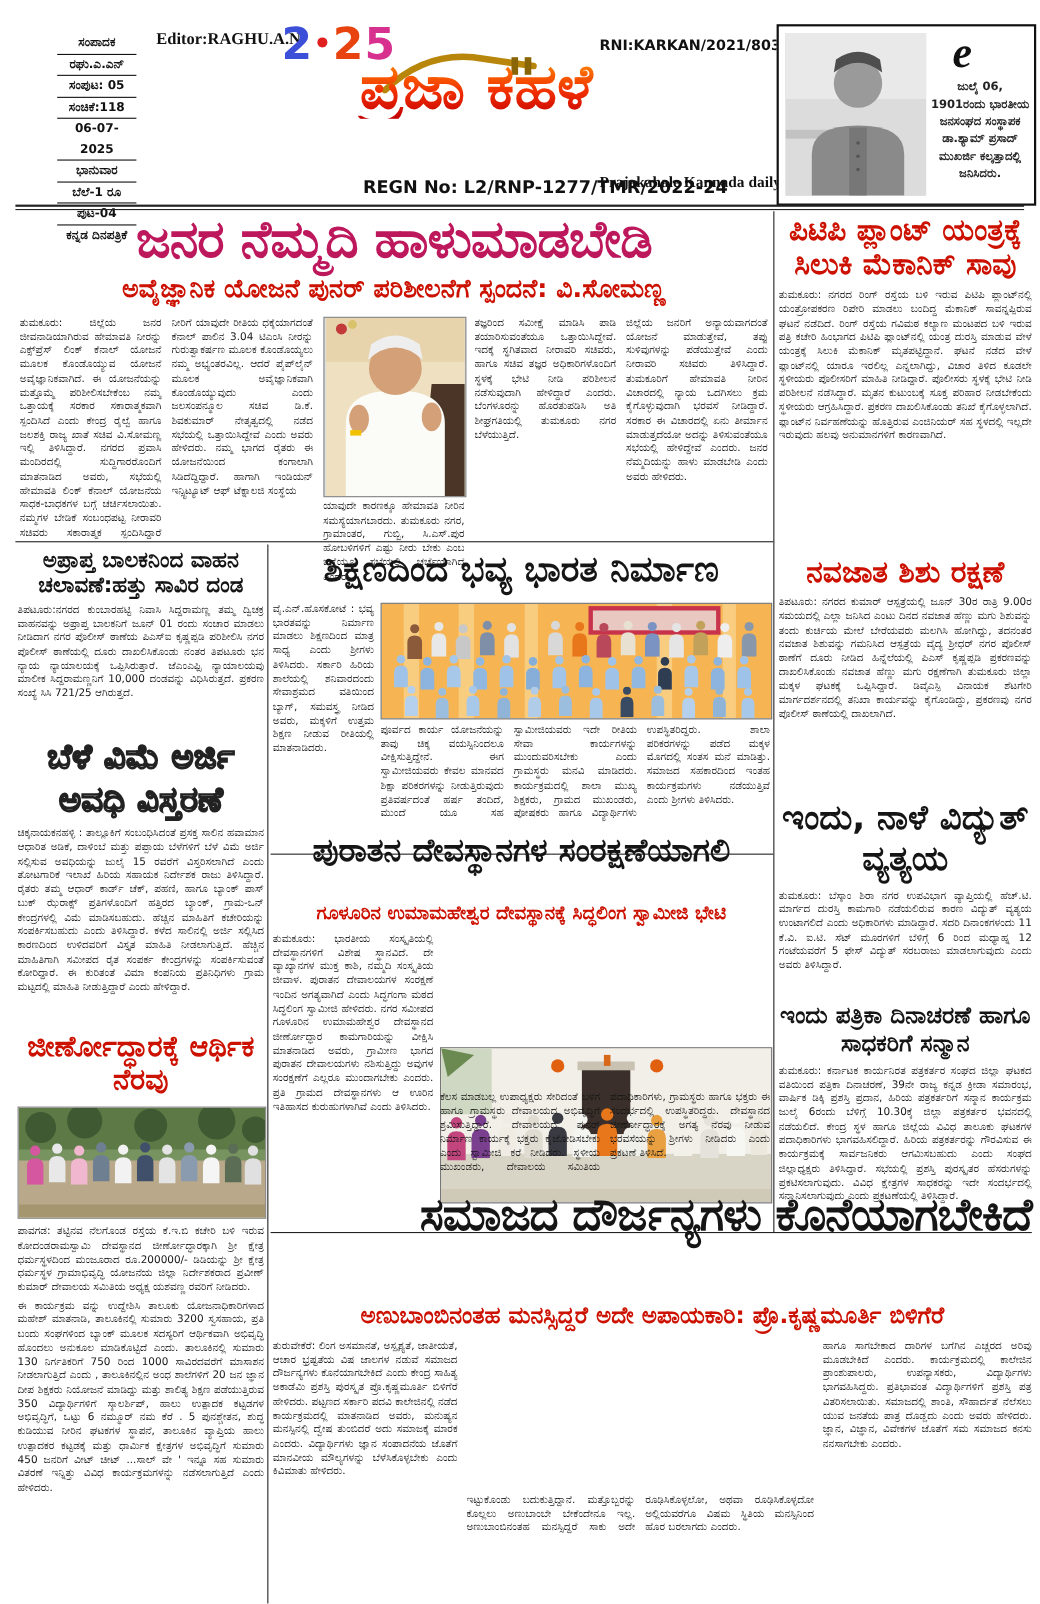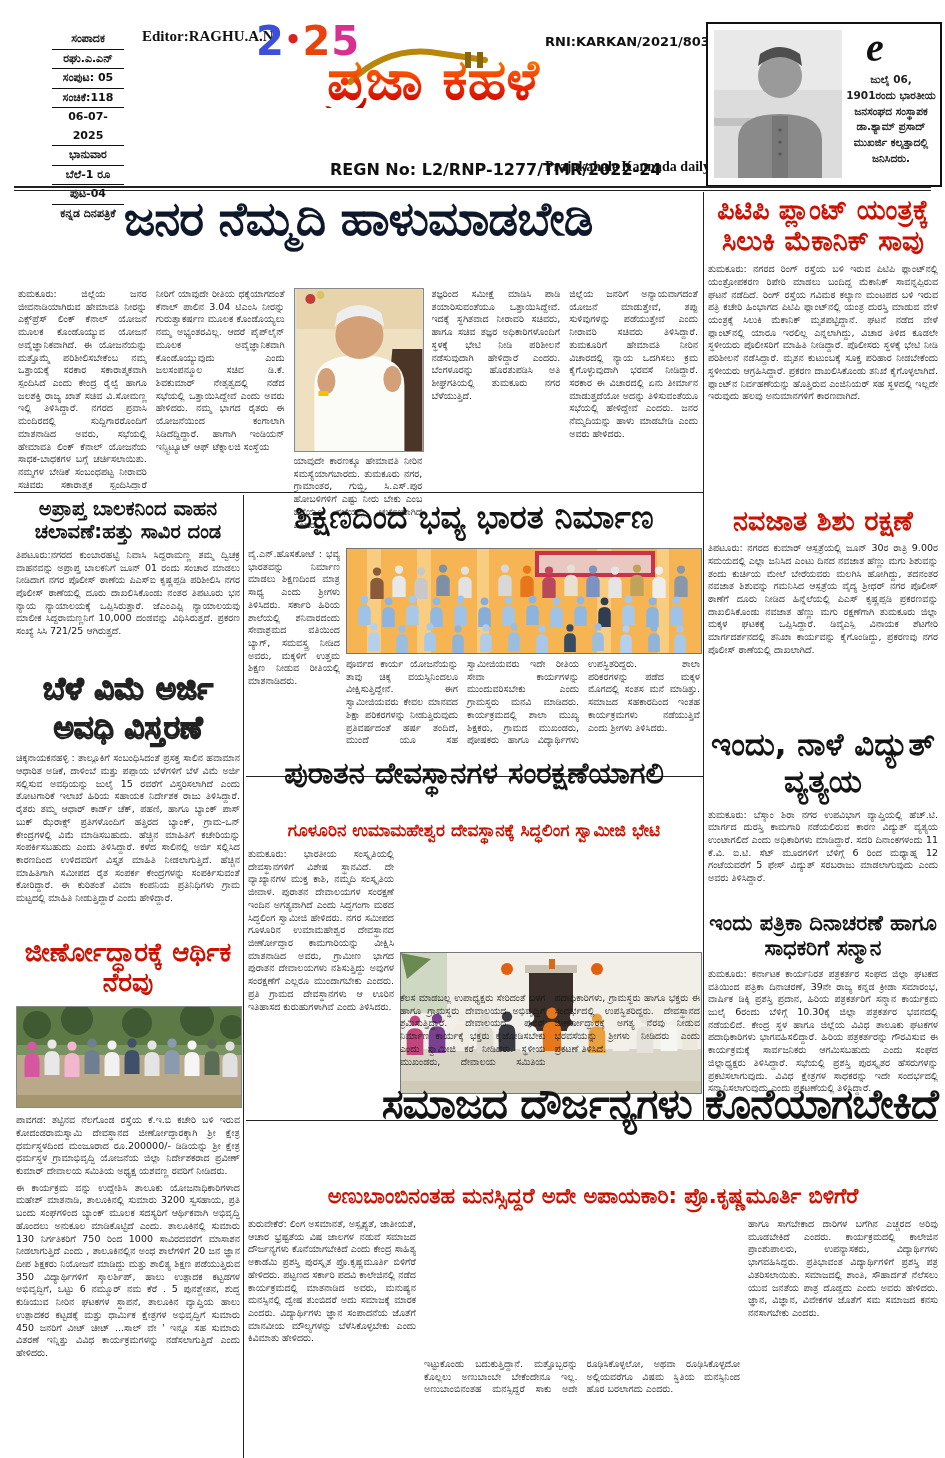--- a/index.html
+++ b/index.html
@@ -20,21 +20,21 @@
   .paper-title{font-size:56px;font-weight:bold;line-height:1;
       background:linear-gradient(180deg,#ff8a00 5%,#f23000 55%,#c40000 100%);
       -webkit-background-clip:text;background-clip:text;color:transparent;white-space:nowrap;}
   .regn{font-weight:bold;font-size:16px;}
   .tagline{font-family:"Liberation Serif","DejaVu Serif",serif;font-weight:bold;font-size:14px;}
   .annv-box{border:2px solid #111;background:#fff;}
   .annv-text{font-size:10.5px;font-weight:bold;text-align:center;line-height:1.5;color:#222;}
   .annv-e{font-family:"Liberation Serif","DejaVu Serif",serif;font-style:italic;font-weight:bold;font-size:40px;line-height:.8;}
 
   
-  .hl-main{font-size:47px;font-weight:bold;text-align:center;line-height:1.05;color:#0f172a;letter-spacing:-1px;}
+  .hl-main{font-size:47px;font-weight:bold;text-align:center;line-height:1.05;color:#be185d;letter-spacing:-1px;}
   .sub-red{color:#cc1100;font-weight:bold;text-align:center;}
   .hl-red{color:#cc1100;font-weight:bold;text-align:center;line-height:1.15;}
   .hl-blk{color:#151515;font-weight:bold;text-align:center;line-height:1.2;}
   .hl-outline{font-weight:bold;text-align:center;line-height:1.25;color:#ffffff;
       -webkit-text-stroke:1.3px #222;}
 
   
   .bt{font-size:9.5px;line-height:1.34;text-align:justify;color:#161616;overflow:hidden;}
   .bt-cols3{column-count:3;column-gap:9px;}
   .bt-cols2{column-count:2;column-gap:9px;}
@@ -106,20 +106,21 @@
     <div class="abs annv-e" style="left:158px;top:8px;color:#111;">e</div>
     <div class="abs annv-text" style="left:138px;top:48px;width:90px;">ಜುಲೈ 06, 1901ರಂದು ಭಾರತೀಯ ಜನಸಂಘದ ಸಂಸ್ಥಾಪಕ ಡಾ.ಶ್ಯಾಮ್ ಪ್ರಸಾದ್ ಮುಖರ್ಜಿ ಕಲ್ಕತ್ತಾದಲ್ಲಿ ಜನಿಸಿದರು.</div>
   </div>
 
   <div class="dblrule" style="left:14px;top:186px;width:917px;"></div>
 
   <div class="vrule" style="left:703px;top:192px;height:928px;"></div>
   <div class="vrule" style="left:243px;top:495px;height:963px;"></div>
 
   <div class="abs hl-main" style="left:18px;top:194px;width:680px;">ಜನರ ನೆಮ್ಮದಿ ಹಾಳುಮಾಡಬೇಡಿ</div>
+  <div class="abs sub-red" style="left:18px;top:250px;width:680px;font-size:23px;">ಅವೈಜ್ಞಾನಿಕ ಯೋಜನೆ ಪುನರ್ ಪರಿಶೀಲನೆಗೆ ಸ್ಪಂದನೆ: ವಿ.ಸೋಮಣ್ಣ</div>
 
   <div class="abs cols5" style="left:18px;top:288px;width:680px;height:202px;">
     <div class="bt">ತುಮಕೂರು: ಜಿಲ್ಲೆಯ ಜನರ ಜೀವನಾಡಿಯಾಗಿರುವ ಹೇಮಾವತಿ ನೀರನ್ನು ಎಕ್ಸ್‌ಪ್ರೆಸ್ ಲಿಂಕ್ ಕೆನಾಲ್ ಯೋಜನೆ ಮೂಲಕ ಕೊಂಡೊಯ್ಯುವ ಯೋಜನೆ ಅವೈಜ್ಞಾನಿಕವಾಗಿದೆ. ಈ ಯೋಜನೆಯನ್ನು ಮತ್ತೊಮ್ಮೆ ಪರಿಶೀಲಿಸಬೇಕೆಂಬ ನಮ್ಮ ಒತ್ತಾಯಕ್ಕೆ ಸರಕಾರ ಸಕಾರಾತ್ಮಕವಾಗಿ ಸ್ಪಂದಿಸಿದೆ ಎಂದು ಕೇಂದ್ರ ರೈಲ್ವೆ ಹಾಗೂ ಜಲಶಕ್ತಿ ರಾಜ್ಯ ಖಾತೆ ಸಚಿವ ವಿ.ಸೋಮಣ್ಣ ಇಲ್ಲಿ ತಿಳಿಸಿದ್ದಾರೆ. ನಗರದ ಪ್ರವಾಸಿ ಮಂದಿರದಲ್ಲಿ ಸುದ್ದಿಗಾರರೊಂದಿಗೆ ಮಾತನಾಡಿದ ಅವರು, ಸಭೆಯಲ್ಲಿ ಹೇಮಾವತಿ ಲಿಂಕ್ ಕೆನಾಲ್ ಯೋಜನೆಯ ಸಾಧಕ-ಬಾಧಕಗಳ ಬಗ್ಗೆ ಚರ್ಚಿಸಲಾಯಿತು. ನಮ್ಮಗಳ ಬೇಡಿಕೆ ಸಂಬಂಧಪಟ್ಟ ನೀರಾವರಿ ಸಚಿವರು ಸಕಾರಾತ್ಮಕ ಸ್ಪಂದಿಸಿದ್ದಾರೆ ಎಂದರು. ತುಮಕೂರು ಜಿಲ್ಲೆಯ ಪಾಲಿನ ಹೇಮಾವತಿ</div>
     <div class="bt">ನೀರಿಗೆ ಯಾವುದೇ ರೀತಿಯ ಧಕ್ಕೆಯಾಗದಂತೆ ಕೆನಾಲ್ ಪಾಲಿನ 3.04 ಟಿಎಂಸಿ ನೀರನ್ನು ಗುರುತ್ವಾಕರ್ಷಣ ಮೂಲಕ ಕೊಂಡೊಯ್ಯಲು ನಮ್ಮ ಅಭ್ಯಂತರವಿಲ್ಲ. ಆದರೆ ಪೈಪ್‌ಲೈನ್ ಮೂಲಕ ಅವೈಜ್ಞಾನಿಕವಾಗಿ ಕೊಂಡೊಯ್ಯುವುದು ಎಂದು ಜಲಸಂಪನ್ಮೂಲ ಸಚಿವ ಡಿ.ಕೆ. ಶಿವಕುಮಾರ್ ನೇತೃತ್ವದಲ್ಲಿ ನಡೆದ ಸಭೆಯಲ್ಲಿ ಒತ್ತಾಯಿಸಿದ್ದೇವೆ ಎಂದು ಅವರು ಹೇಳಿದರು. ನಮ್ಮ ಭಾಗದ ರೈತರು ಈ ಯೋಜನೆಯಿಂದ ಕಂಗಾಲಾಗಿ ಸಿಡಿದೆದ್ದಿದ್ದಾರೆ. ಹಾಗಾಗಿ ಇಂಡಿಯನ್ ಇನ್ಸ್ಟಿಟ್ಯೂಟ್ ಆಫ್ ಟೆಕ್ನಾಲಜಿ ಸಂಸ್ಥೆಯ</div>
     <div>
       <div class="photo" style="width:100%;height:162px;border:1px solid #888;">
         <svg viewBox="0 0 126 162">
           <rect width="126" height="162" fill="#efe0c2"></rect>
           <rect x="0" y="0" width="126" height="40" fill="#e7d3ac"></rect>
           <circle cx="14" cy="10" r="5" fill="#c23a3a"></circle>

